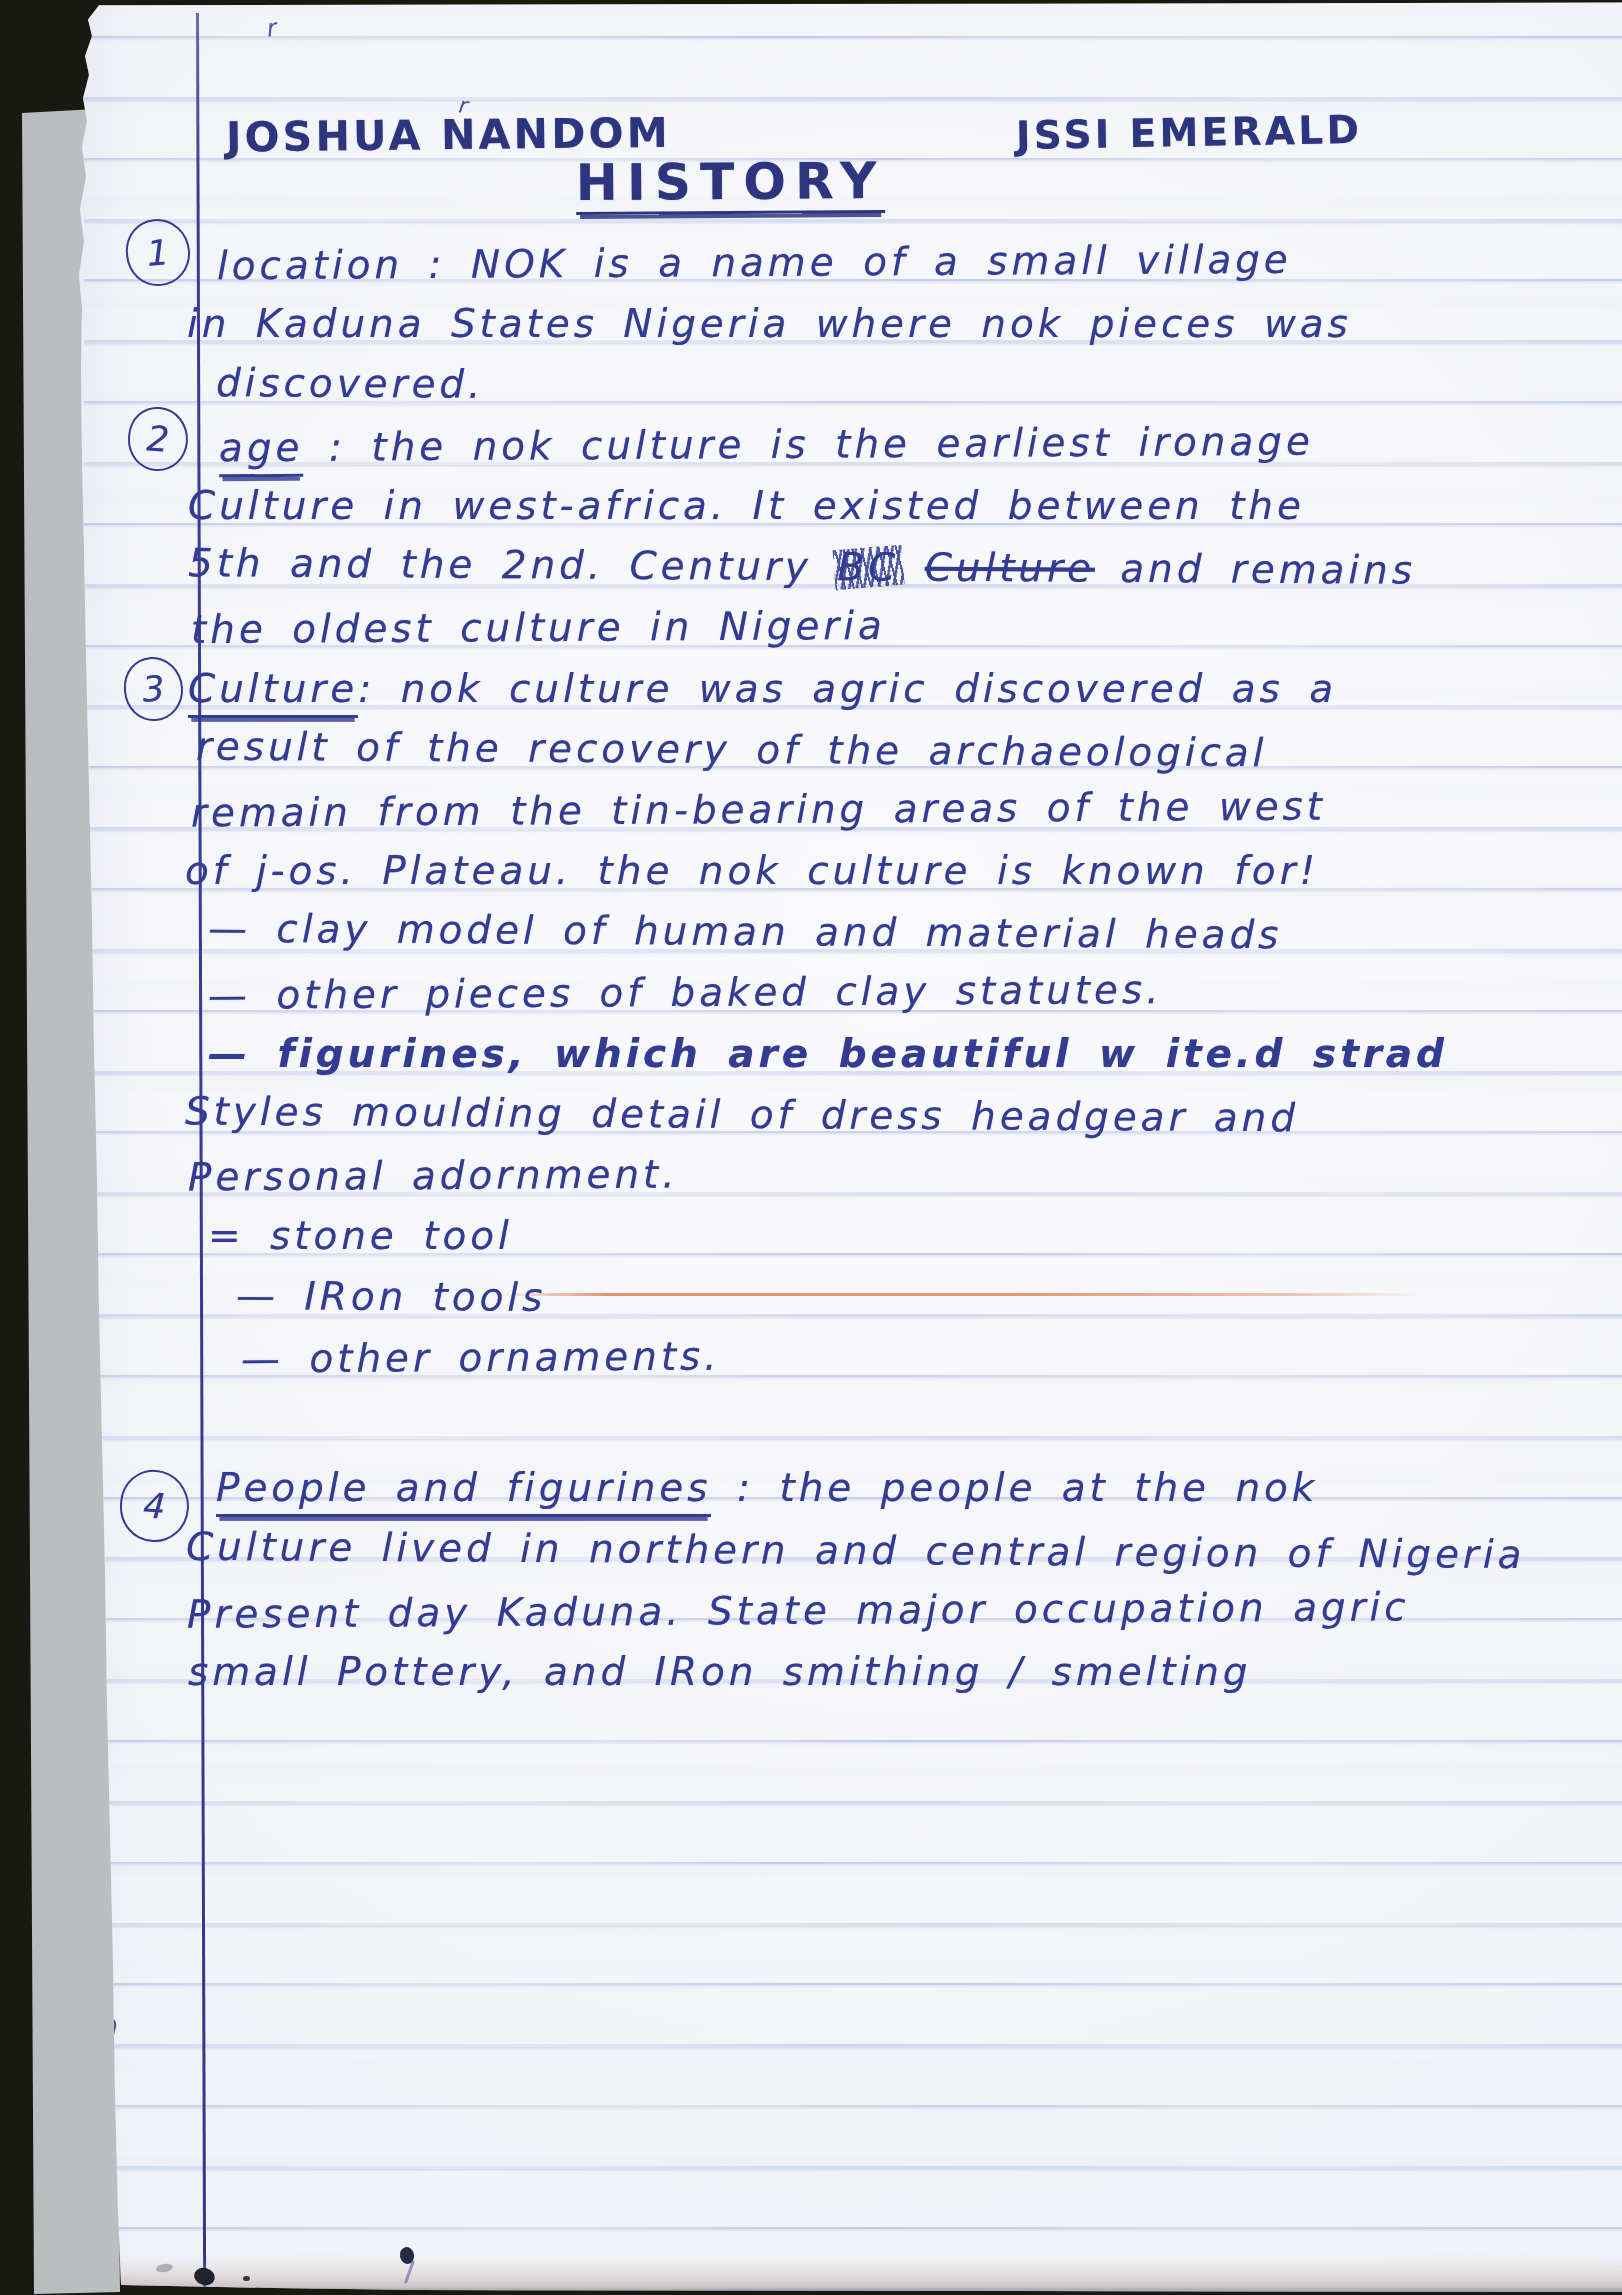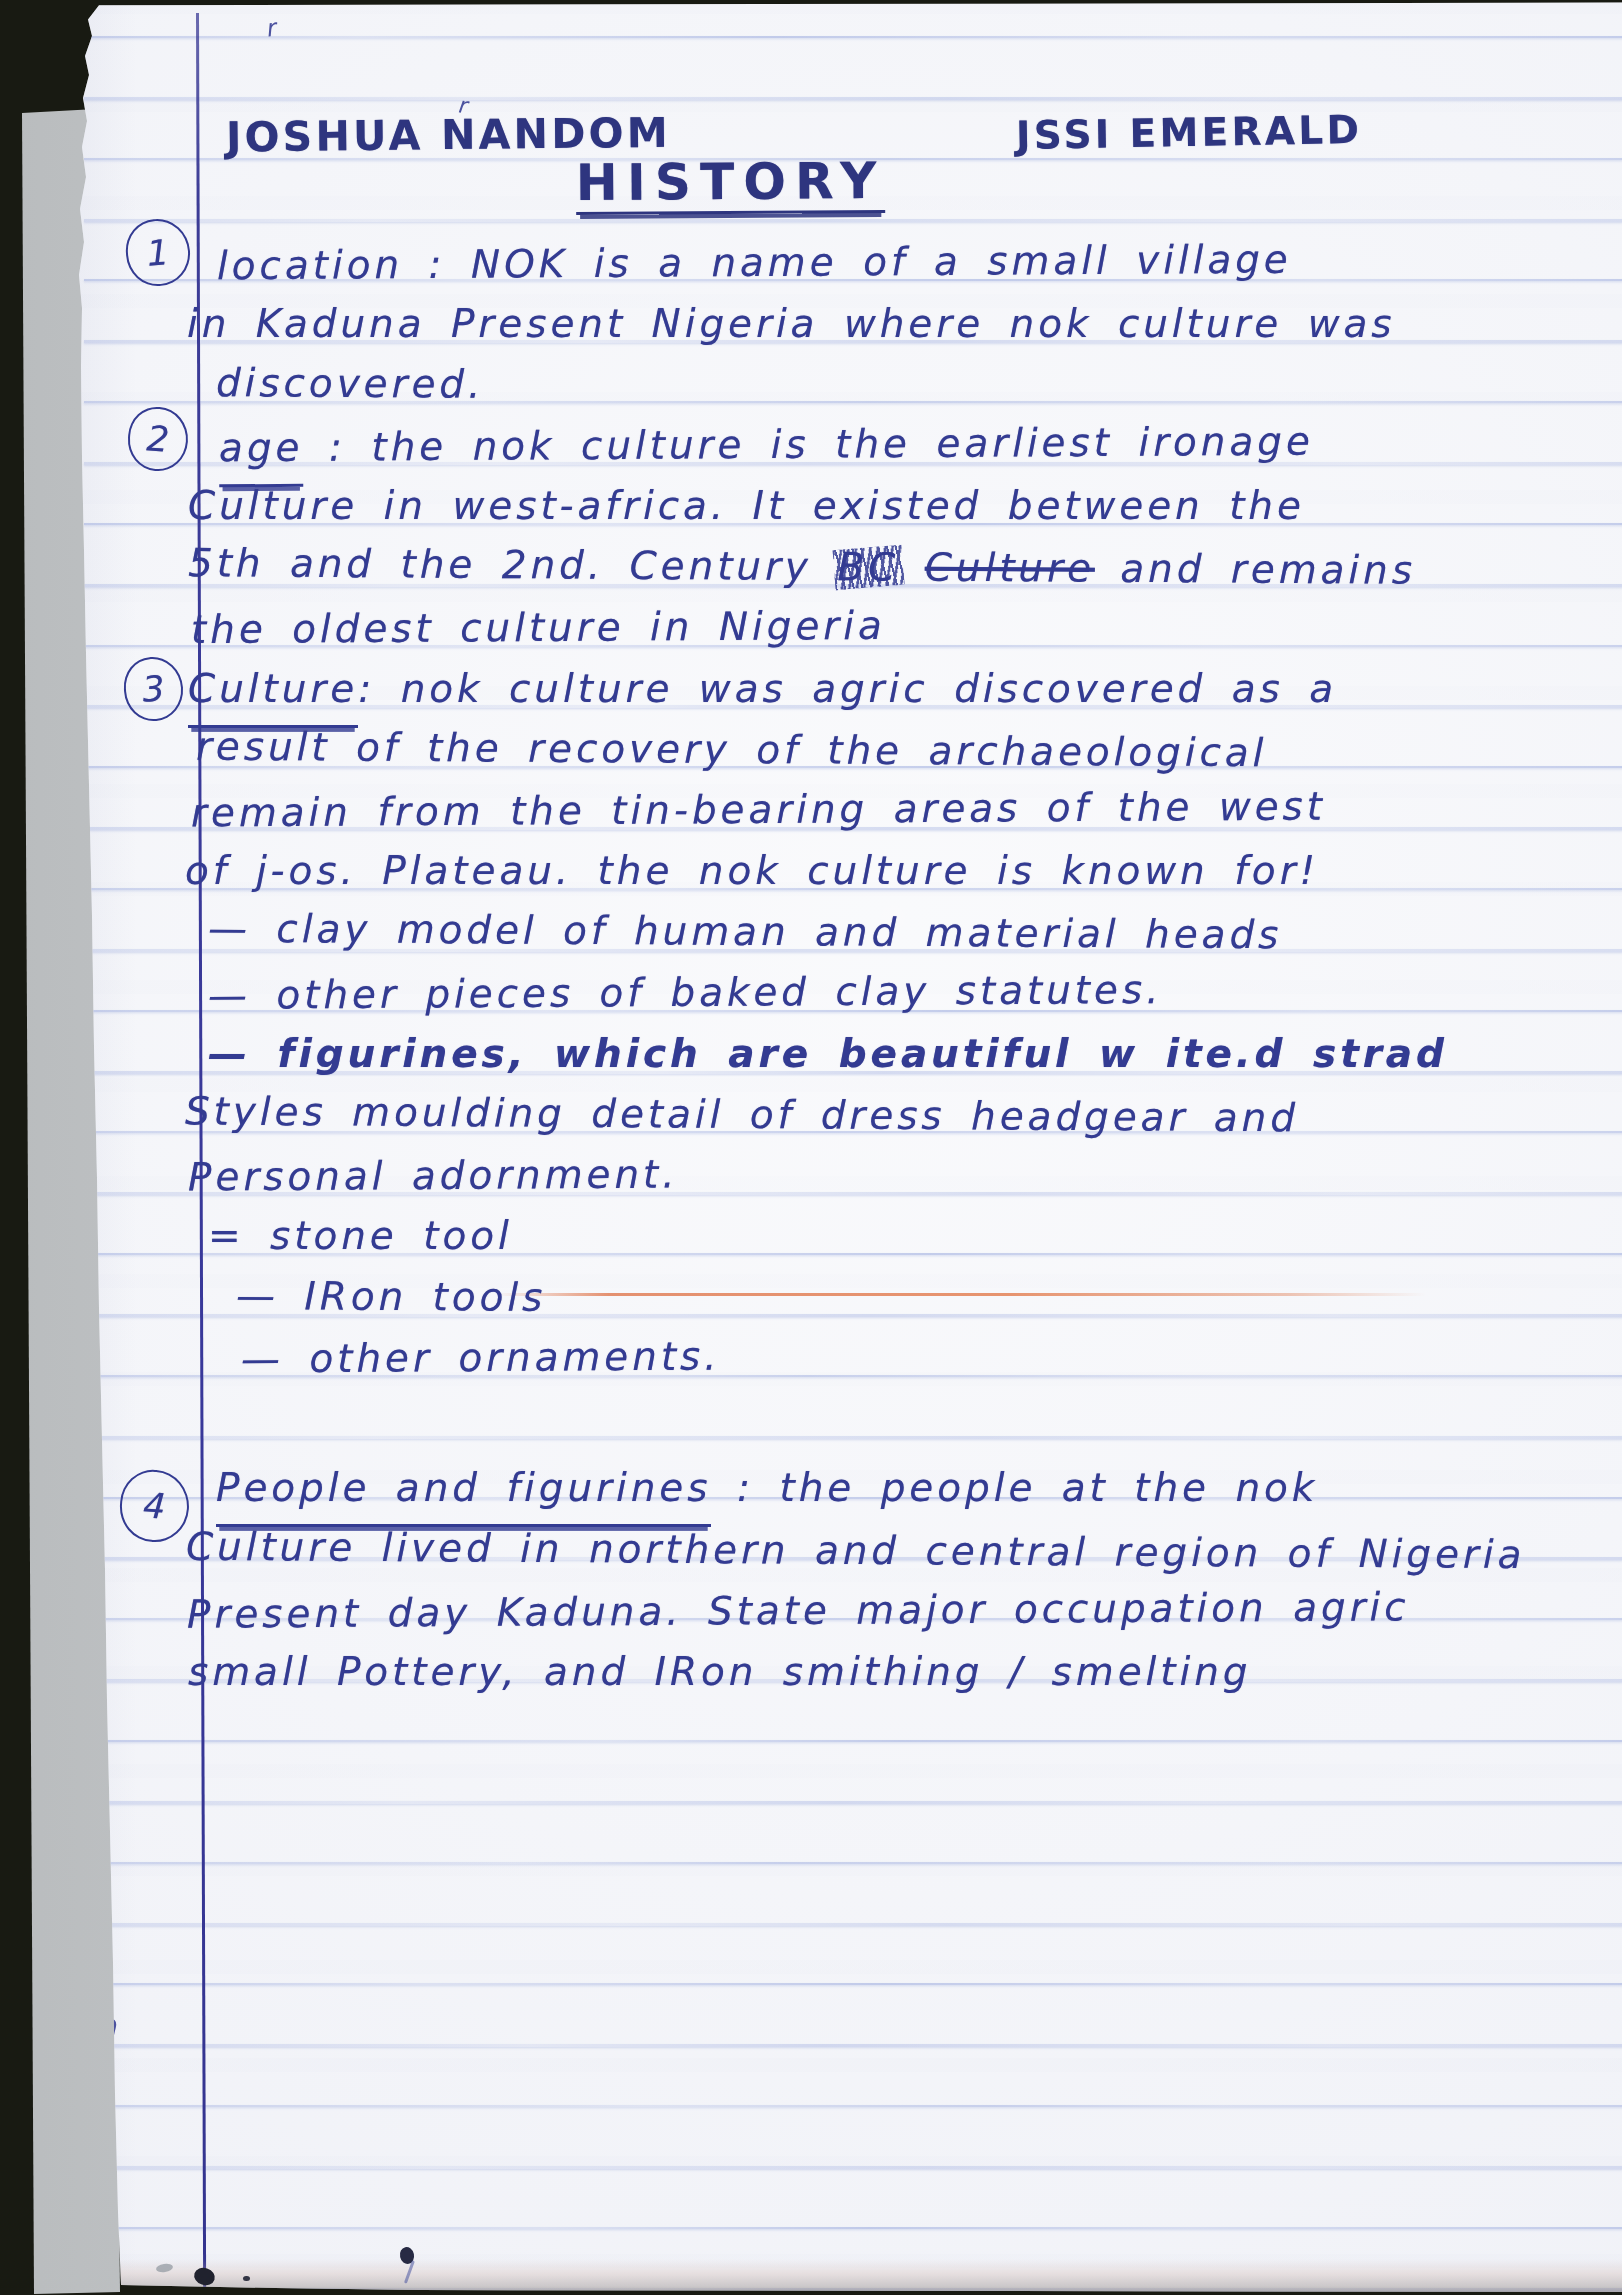--- a/index.html
+++ b/index.html
@@ -30,21 +30,21 @@
         background:linear-gradient(90deg,rgba(221,106,60,0),rgba(221,106,60,.72) 12%,
                    rgba(226,120,72,.78) 55%,rgba(224,130,90,.45) 85%,rgba(224,130,90,0));}
   .hand{position:absolute;white-space:nowrap;color:#333b92;font-style:italic;
         font-size:39px;line-height:1;letter-spacing:3.9px;word-spacing:9.2px;
         text-shadow:0 0 0.8px rgba(44,50,130,.55);}
   .print{position:absolute;white-space:nowrap;color:#2e357f;font-weight:700;
         font-size:39px;line-height:1;letter-spacing:3.3px;
         text-shadow:0 0 0.9px rgba(40,46,120,.6);}
   .title{font-size:50px;letter-spacing:9.2px;border-bottom:3.9px solid #2e357f;
         padding-bottom:3.9px;box-shadow:0 7.9px 0 -3.9px rgba(46,53,127,.85);}
-  .u2{border-bottom:3.3px solid currentColor;padding-bottom:14px;
+  .u2{border-bottom:3.3px solid currentColor;padding-bottom:4px;
         box-shadow:0 7.2px 0 -3.3px rgba(51,59,146,.8);}
   .strike{position:relative;text-decoration:line-through;text-decoration-thickness:3.9px;}
   .scribble{position:relative;}
   .scribble::before{content:"";position:absolute;inset:6% -6%;opacity:.85;
         transform:rotate(-5deg);
         background:repeating-linear-gradient(104deg,currentColor 0 2.6px,transparent 2.6px 7.2px),
                    repeating-linear-gradient(80deg,currentColor 0 2px,transparent 2px 8.5px);}
   .marker{position:absolute;border:2.6px solid #333b92;border-radius:48% 52% 50% 50%;
         color:#333b92;display:flex;align-items:center;justify-content:center;
         font-size:35px;font-style:italic;font-weight:400;
@@ -104,21 +104,21 @@
       </div>
     <div class="margin-line"></div>
     <div class="red-line"></div>
 
     <div class="print" style="left:226px;top:115px;font-size:41px;transform:rotate(-0.6deg);">JOSHUA NANDOM</div>
     <div class="print" style="left:1016px;top:113px;transform:rotate(-1deg);">JSSI EMERALD</div>
     <div class="print title" style="left:576px;top:157px;transform:rotate(-0.4deg);">HISTORY</div>
 
     <div id="lines-root">
         <div class="hand" style="left: 217px; top: 243px; transform: rotate(-0.35deg);"><span>location : NOK is a name of a small village</span></div>
-        <div class="hand" style="left: 187px; top: 304px; transform: rotate(0deg);"><span>in Kaduna Present Nigeria where nok culture was</span></div>
+        <div class="hand" style="left: 187px; top: 304px; transform: rotate(0deg);"><span>in Kaduna States Nigeria where nok pieces was</span></div>
         <div class="hand" style="left: 216px; top: 364px; transform: rotate(0.35deg);"><span>discovered.</span></div>
         <div class="hand" style="left: 219px; top: 425px; transform: rotate(-0.35deg);"><span class="u2">age</span><span> : the nok culture is the earliest ironage</span></div>
         <div class="hand" style="left: 188px; top: 486px; transform: rotate(0deg); font-style: italic;"><span>Culture in west-africa. It existed between the</span></div>
         <div class="hand" style="left: 188px; top: 547px; transform: rotate(0.35deg);"><span>5th and the 2nd. Century </span><span class="scribble">BC</span><span> </span><span class="strike">Culture</span><span> and remains</span></div>
         <div class="hand" style="left: 191px; top: 608px; transform: rotate(-0.35deg);"><span>the oldest culture in Nigeria</span></div>
         <div class="hand" style="left: 188px; top: 669px; transform: rotate(0deg);"><span class="u2">Culture</span><span>: nok culture was agric discovered as a</span></div>
         <div class="hand" style="left: 196px; top: 730px; transform: rotate(0.35deg);"><span>result of the recovery of the archaeological</span></div>
         <div class="hand" style="left: 191px; top: 790px; transform: rotate(-0.35deg);"><span>remain from the tin-bearing areas of the west</span></div>
         <div class="hand" style="left: 185px; top: 851px; transform: rotate(0deg);"><span>of j-os. Plateau. the nok culture is known for!</span></div>
         <div class="hand" style="left: 208px; top: 912px; transform: rotate(0.35deg);"><span>— clay model of human and material heads</span></div>

